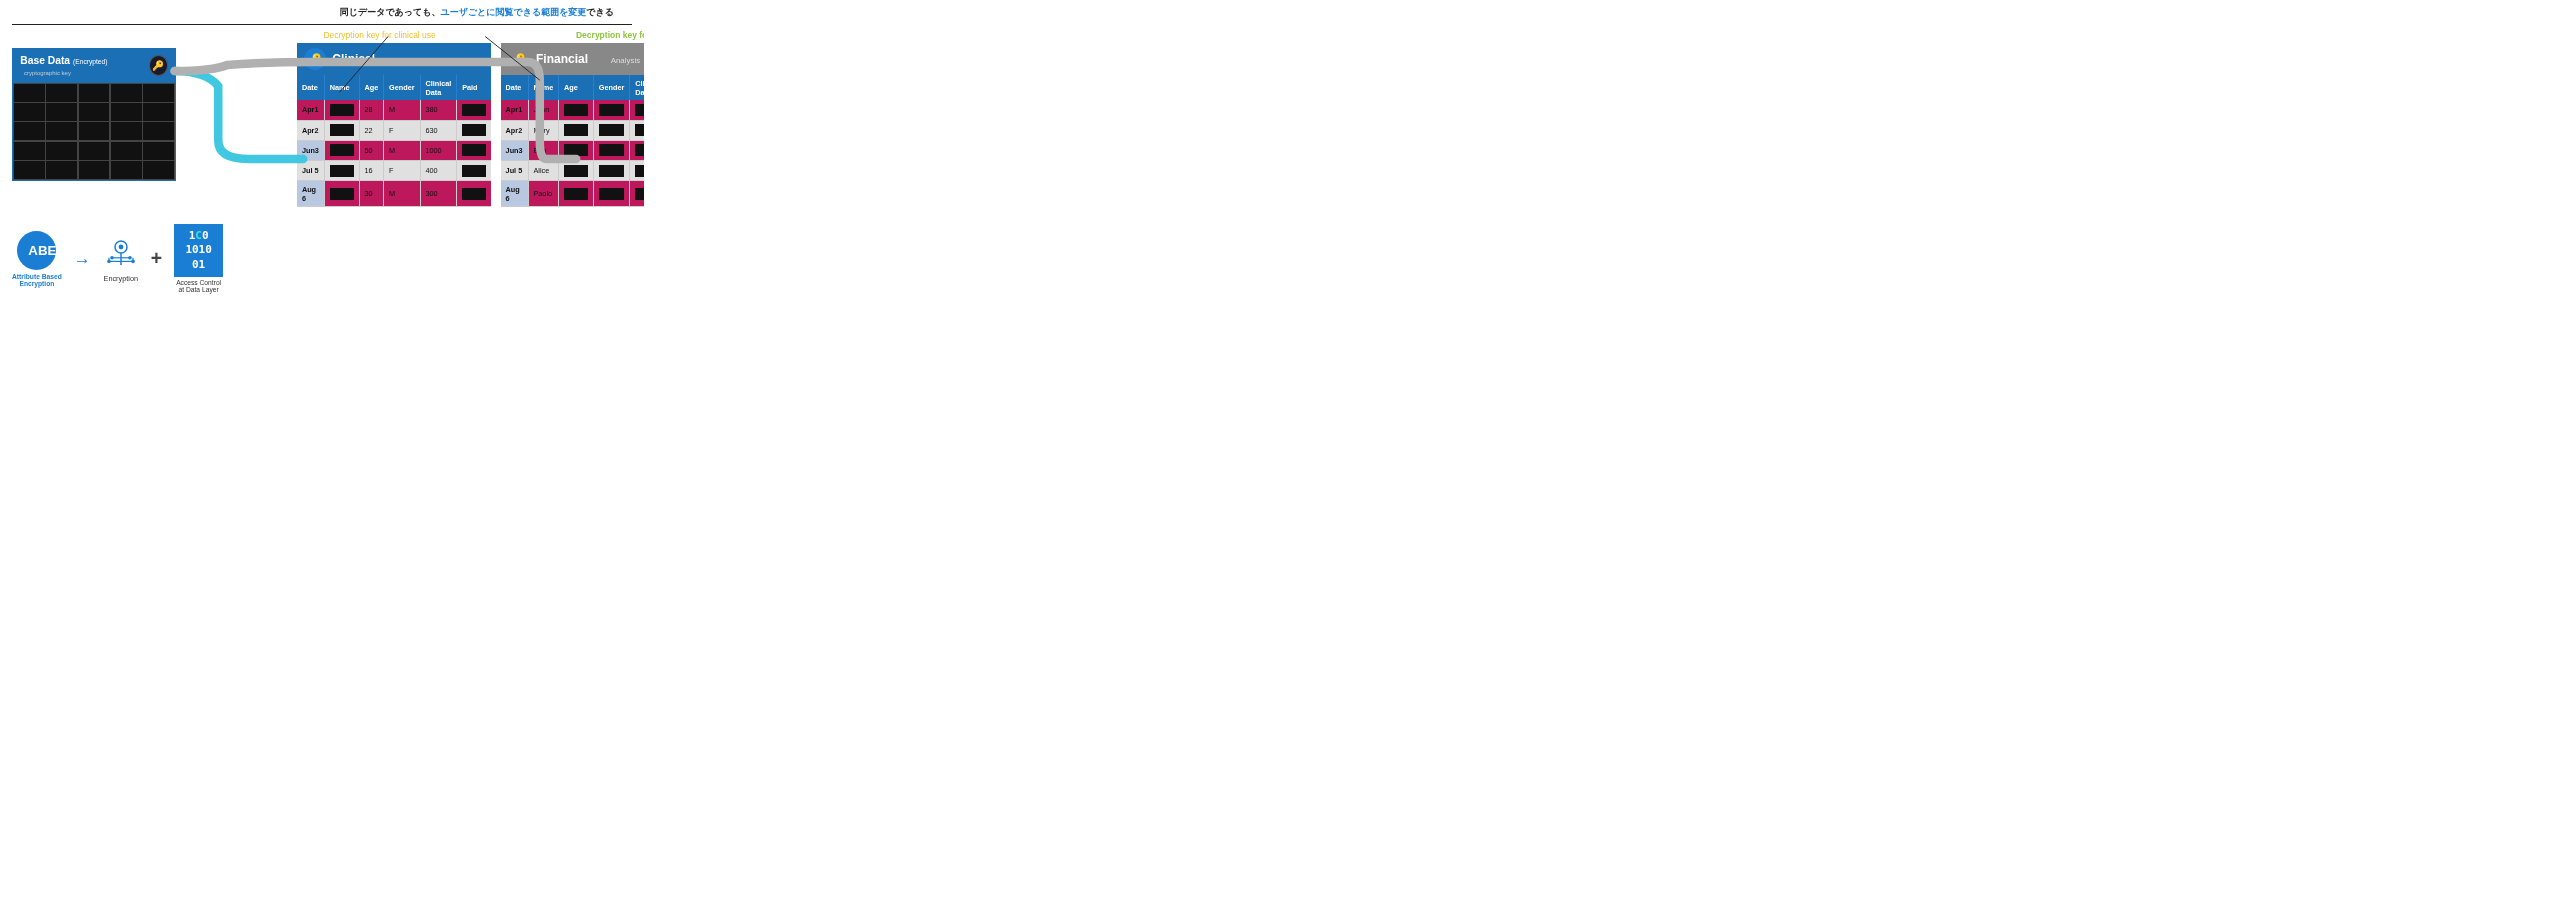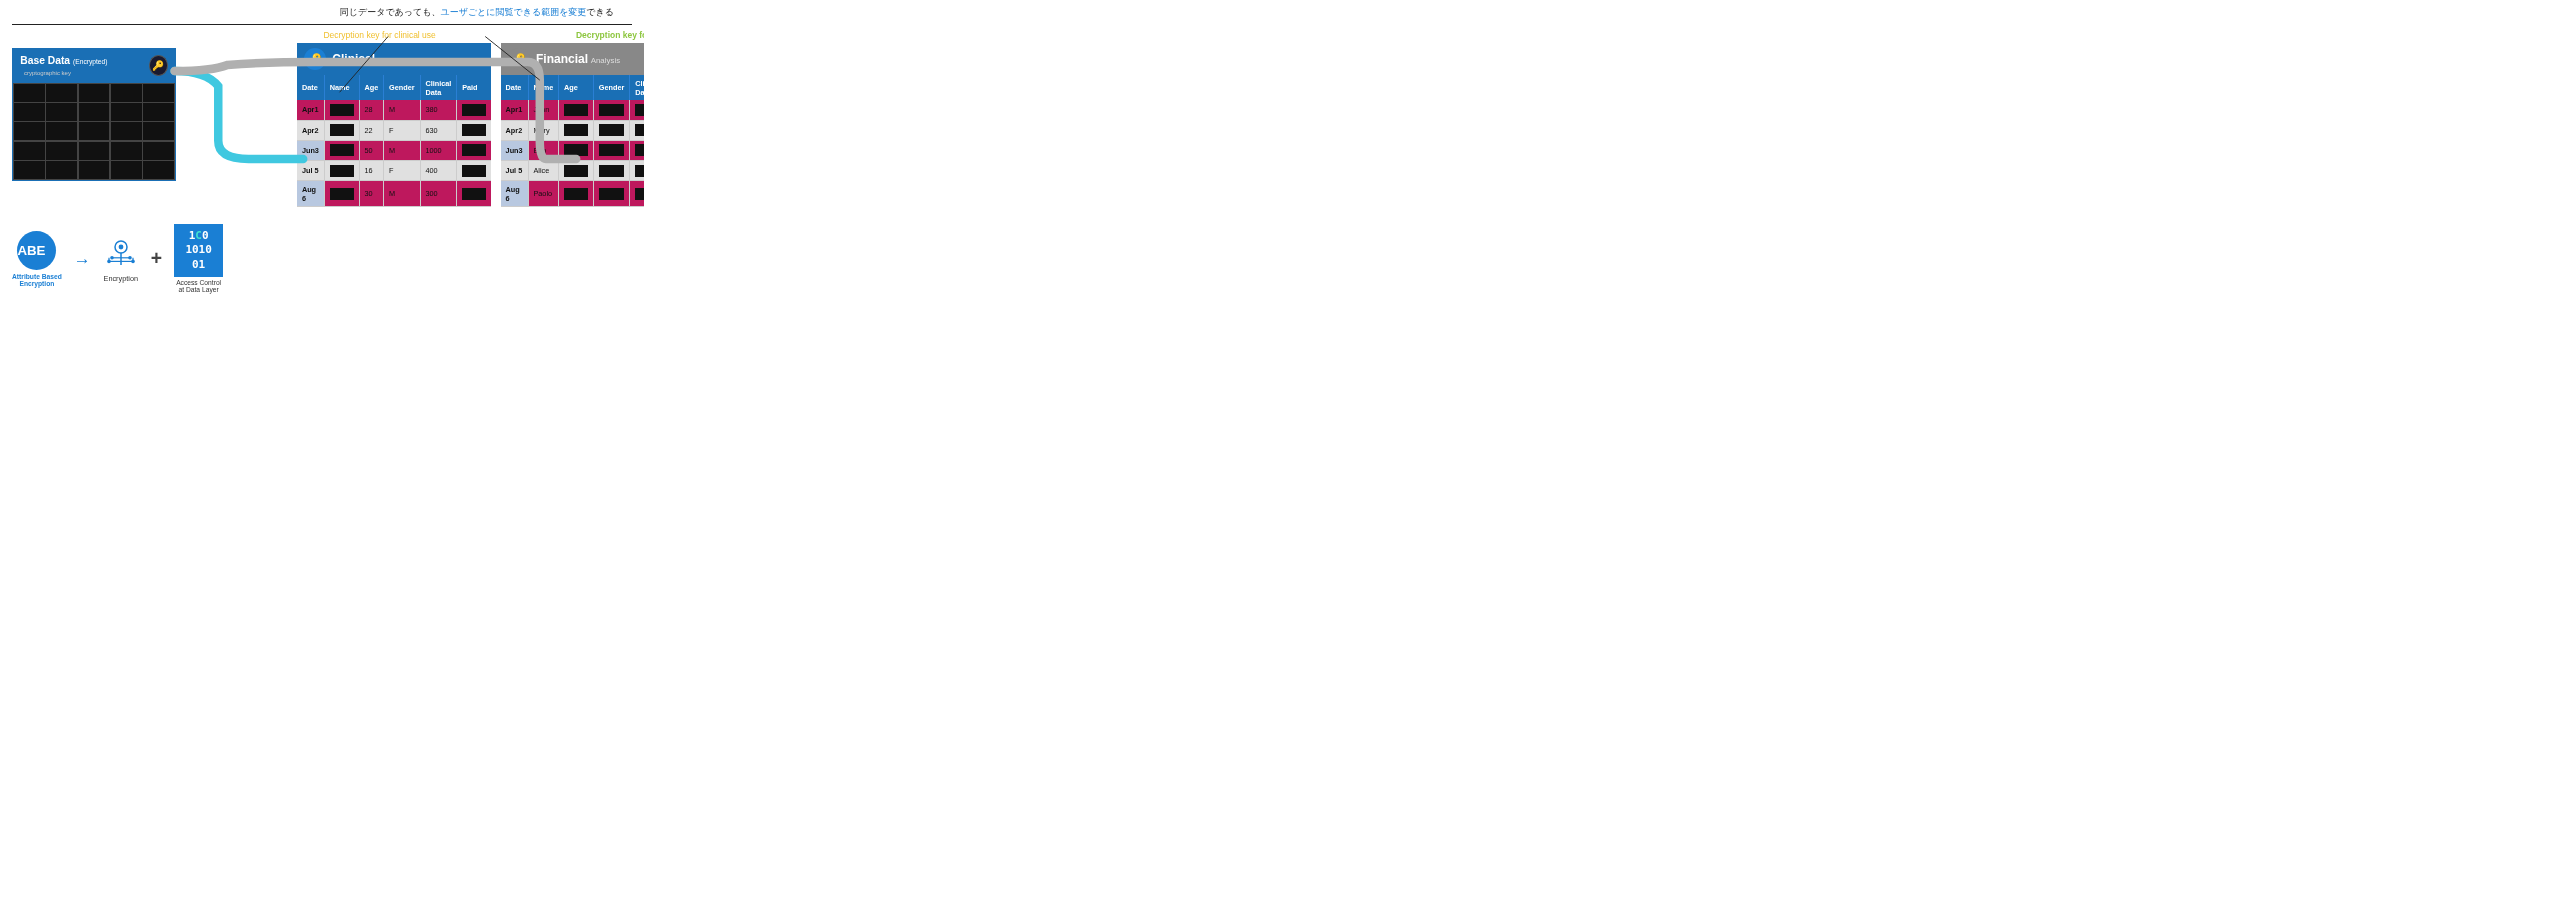--- a/index.html
+++ b/index.html
@@ -10,21 +10,21 @@
       min-height: 228px;
       padding: 6px 12px 12px 12px;
       overflow: hidden;
     }
 
     
     .top-annotation {
       text-align: right;
       margin-bottom: 4.9px;
       font-size: 9px;
-      font-weight: normal;
+      font-weight: bold;
       color: #222;
       padding-right: 18px;
     }
     .top-annotation span.highlight {
       color: #1a7fd4;
     }
 
     
     .annotation-line {
       border: none;
@@ -182,21 +182,21 @@
     .analysis-table-title {
       color: #ffffff;
       font-size: 12px;
       font-weight: bold;
     }
 
     .analysis-table-subtitle {
       color: #ddd;
       font-size: 7.9px;
       font-weight: normal;
-      margin-left: 0;
+      margin-left: 20px;
     }
 
     table.data-table {
       width: 100%;
       border-collapse: collapse;
       font-size: 7.3px;
     }
 
     table.data-table thead tr {
       background: #1a6fb5;
@@ -252,21 +252,21 @@
       margin-left: 0;
     }
 
     .abe-circle {
       background: #1a7fd4;
       border-radius: 50%;
       width: 39px;
       height: 39px;
       display: flex;
       align-items: center;
-      justify-content: flex-start;
+      justify-content: flex-end;
       color: #fff;
       font-size: 13.3px;
       font-weight: bold;
       flex-shrink: 0;
     }
 
     .abe-label {
       color: #1a7fd4;
       font-size: 6.7px;
       font-weight: bold;

